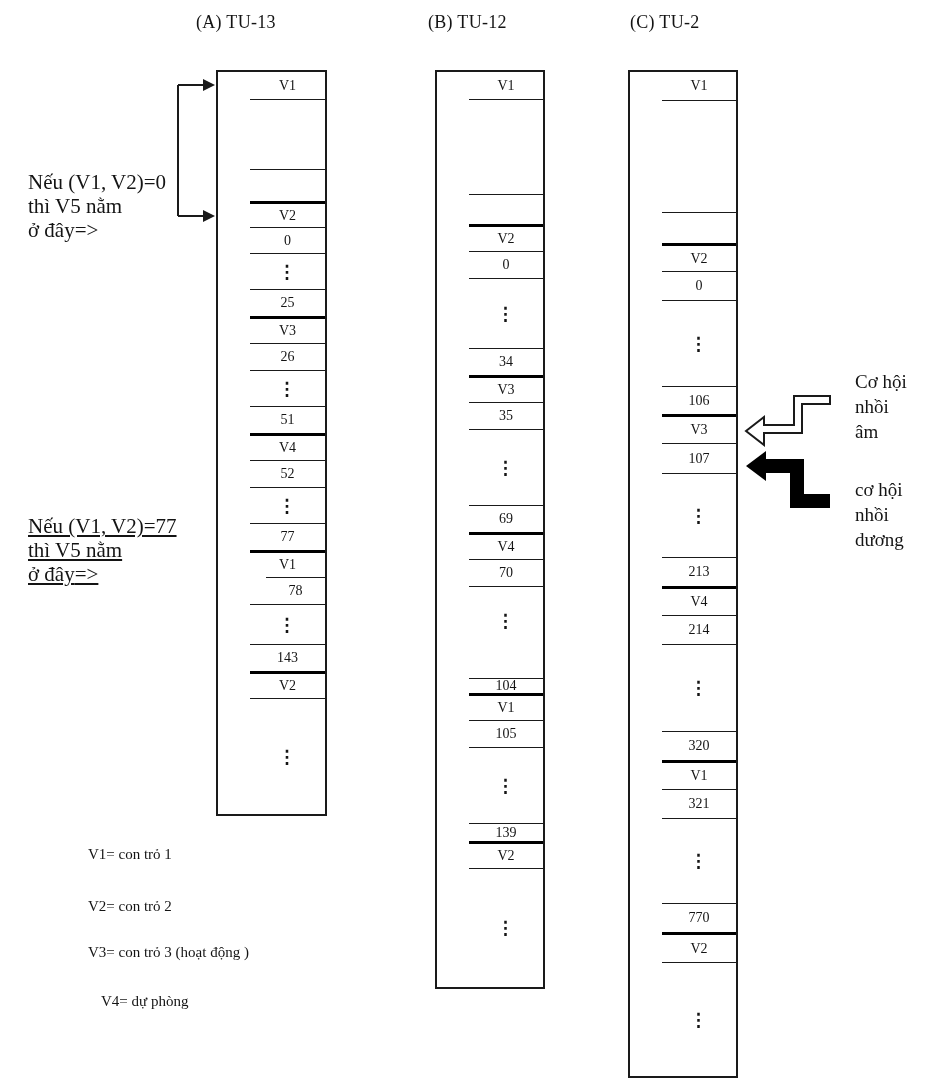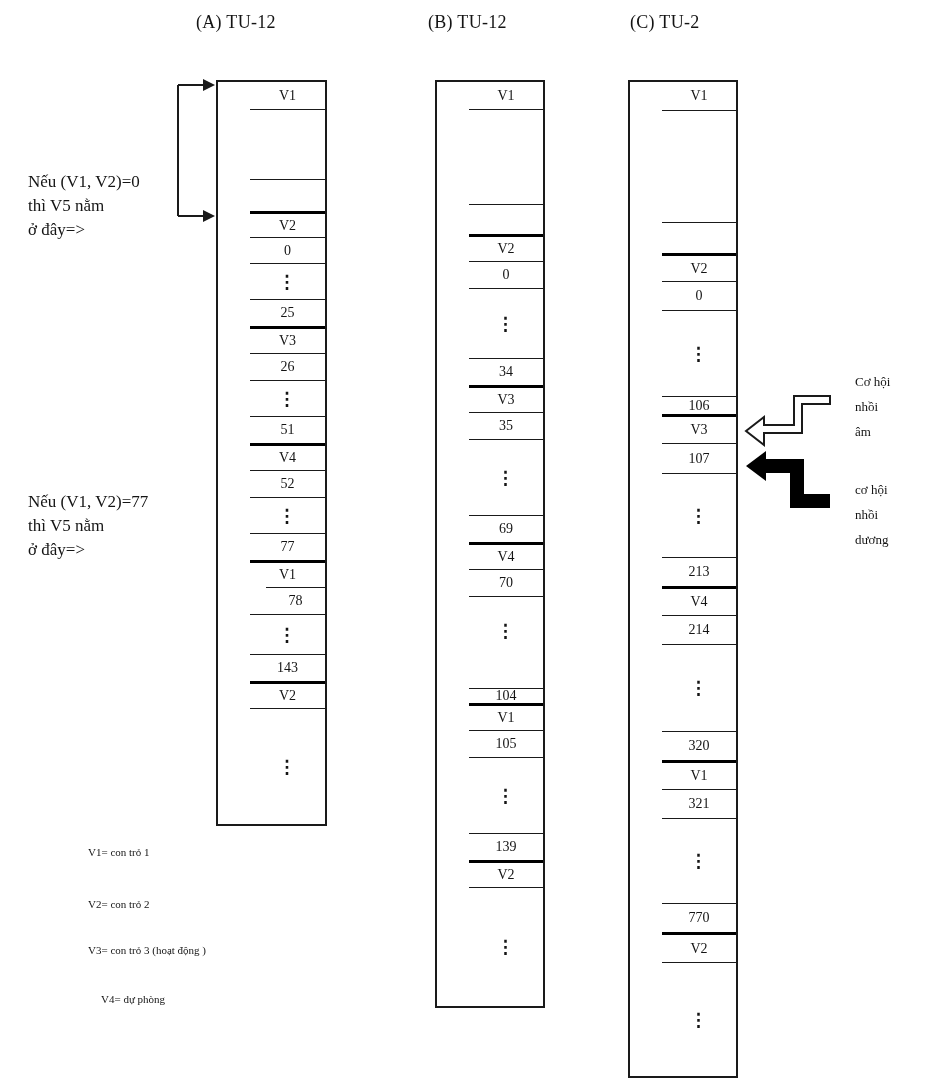--- a/index.html
+++ b/index.html
@@ -8,53 +8,53 @@
     width:931px; height:1080px; position:relative;
     font-family:"Liberation Serif", serif; color:#141414;
   }
   .canvas { position:absolute; left:0; top:0; width:931px; height:1080px; background:#fff; overflow:hidden; }
 
   .col-title { position:absolute; top:12px; font-size:18px; white-space:nowrap; letter-spacing:.3px; }
   #title-a { left:196px; }
   #title-b { left:428px; }
   #title-c { left:630px; }
 
-  .column { position:absolute; top:80px; border:2px solid #1a1a1a; background:#fff;padding-left:32px; }
+  .column { position:absolute; top:70px; border:2px solid #1a1a1a; background:#fff;padding-left:32px; }
   #col-a { left:216px; width:111px; }
   #col-b { left:435px; width:110px; }
   #col-c { left:628px; width:110px; }
 
   .cell {
     display:flex; align-items:center; justify-content:center;
     border-top:1px solid #1a1a1a; font-size:14px; line-height:1; overflow:hidden;
   }
   .cell.first { border-top:none; }
   .cell.thick { border-top:3px solid #000; }
   .cell.dots  { font-size:18px; font-weight:bold; letter-spacing:1px; }
 
-  .ann { position:absolute; font-size:17px; line-height:24px; white-space:nowrap; }
+  .ann { position:absolute; font-size:21px; line-height:24px; white-space:nowrap; }
   #ann-0  { left:28px; top:170px; width:148px; }
-  #ann-77 { left:28px; top:490px; width:150px; }
+  #ann-77 { left:28px; top:514px; width:150px;text-decoration:underline; }
   .ann .row3 { display:flex; }
 
-  .legend-item { position:absolute; left:88px; font-size:11px; white-space:nowrap; }
+  .legend-item { position:absolute; left:88px; font-size:15px; white-space:nowrap; }
   #legend-0 { top:846px; } #legend-1 { top:898px; } #legend-2 { top:944px; } #legend-3 { top:993px;margin-left:13px; }
 
-  .rlabel { position:absolute; left:855px; font-size:13px; line-height:25px; white-space:nowrap; }
+  .rlabel { position:absolute; left:855px; font-size:19px; line-height:25px; white-space:nowrap; }
   #rlabel-neg { top:369px; }
   #rlabel-pos { top:477px; }
 
   svg.abs { position:absolute; overflow:visible; }
 </style>
 </head>
 <body>
 
 <div class="canvas">
 
-  <div class="col-title" id="title-a">(A) TU-12</div>
+  <div class="col-title" id="title-a">(A) TU-13</div>
   <div class="col-title" id="title-b">(B) TU-12</div>
   <div class="col-title" id="title-c">(C) TU-2</div>
 
   <div class="column" id="col-a">
       <div class="cell first" style="height: 27px;">V1</div>
       <div class="cell" style="height: 70px;"></div>
       <div class="cell" style="height: 32px;"></div>
       <div class="cell thick" style="height: 26px;">V2</div>
       <div class="cell" style="height: 26px;">0</div>
       <div class="cell dots" style="height: 36px;">⋮</div>
@@ -86,32 +86,32 @@
       <div class="cell" style="height: 27px;">35</div>
       <div class="cell dots" style="height: 76px;">⋮</div>
       <div class="cell" style="height: 27px;">69</div>
       <div class="cell thick" style="height: 27px;">V4</div>
       <div class="cell" style="height: 27px;">70</div>
       <div class="cell dots" style="height: 68px;">⋮</div>
       <div class="cell" style="height: 15px; margin-top: 24px;">104</div>
       <div class="cell thick" style="height: 27px;">V1</div>
       <div class="cell" style="height: 27px;">105</div>
       <div class="cell dots" style="height: 76px;">⋮</div>
-      <div class="cell" style="height: 27px;">139</div>
+      <div class="cell" style="height: 18px;">139</div>
       <div class="cell thick" style="height: 27px;">V2</div>
       <div class="cell dots" style="height: 119px;">⋮</div>
     </div>
   <div class="column" id="col-c">
       <div class="cell first" style="height: 28px;">V1</div>
       <div class="cell" style="height: 112px;"></div>
       <div class="cell" style="height: 31px;"></div>
       <div class="cell thick" style="height: 28px;">V2</div>
       <div class="cell" style="height: 29px;">0</div>
       <div class="cell dots" style="height: 86px;">⋮</div>
-      <div class="cell" style="height: 18px;">106</div>
+      <div class="cell" style="height: 28px;">106</div>
       <div class="cell thick" style="height: 29px;">V3</div>
       <div class="cell" style="height: 30px;">107</div>
       <div class="cell dots" style="height: 84px;">⋮</div>
       <div class="cell" style="height: 29px;">213</div>
       <div class="cell thick" style="height: 29px;">V4</div>
       <div class="cell" style="height: 29px;">214</div>
       <div class="cell dots" style="height: 87px;">⋮</div>
       <div class="cell" style="height: 29px;">320</div>
       <div class="cell thick" style="height: 29px;">V1</div>
       <div class="cell" style="height: 29px;">321</div>

